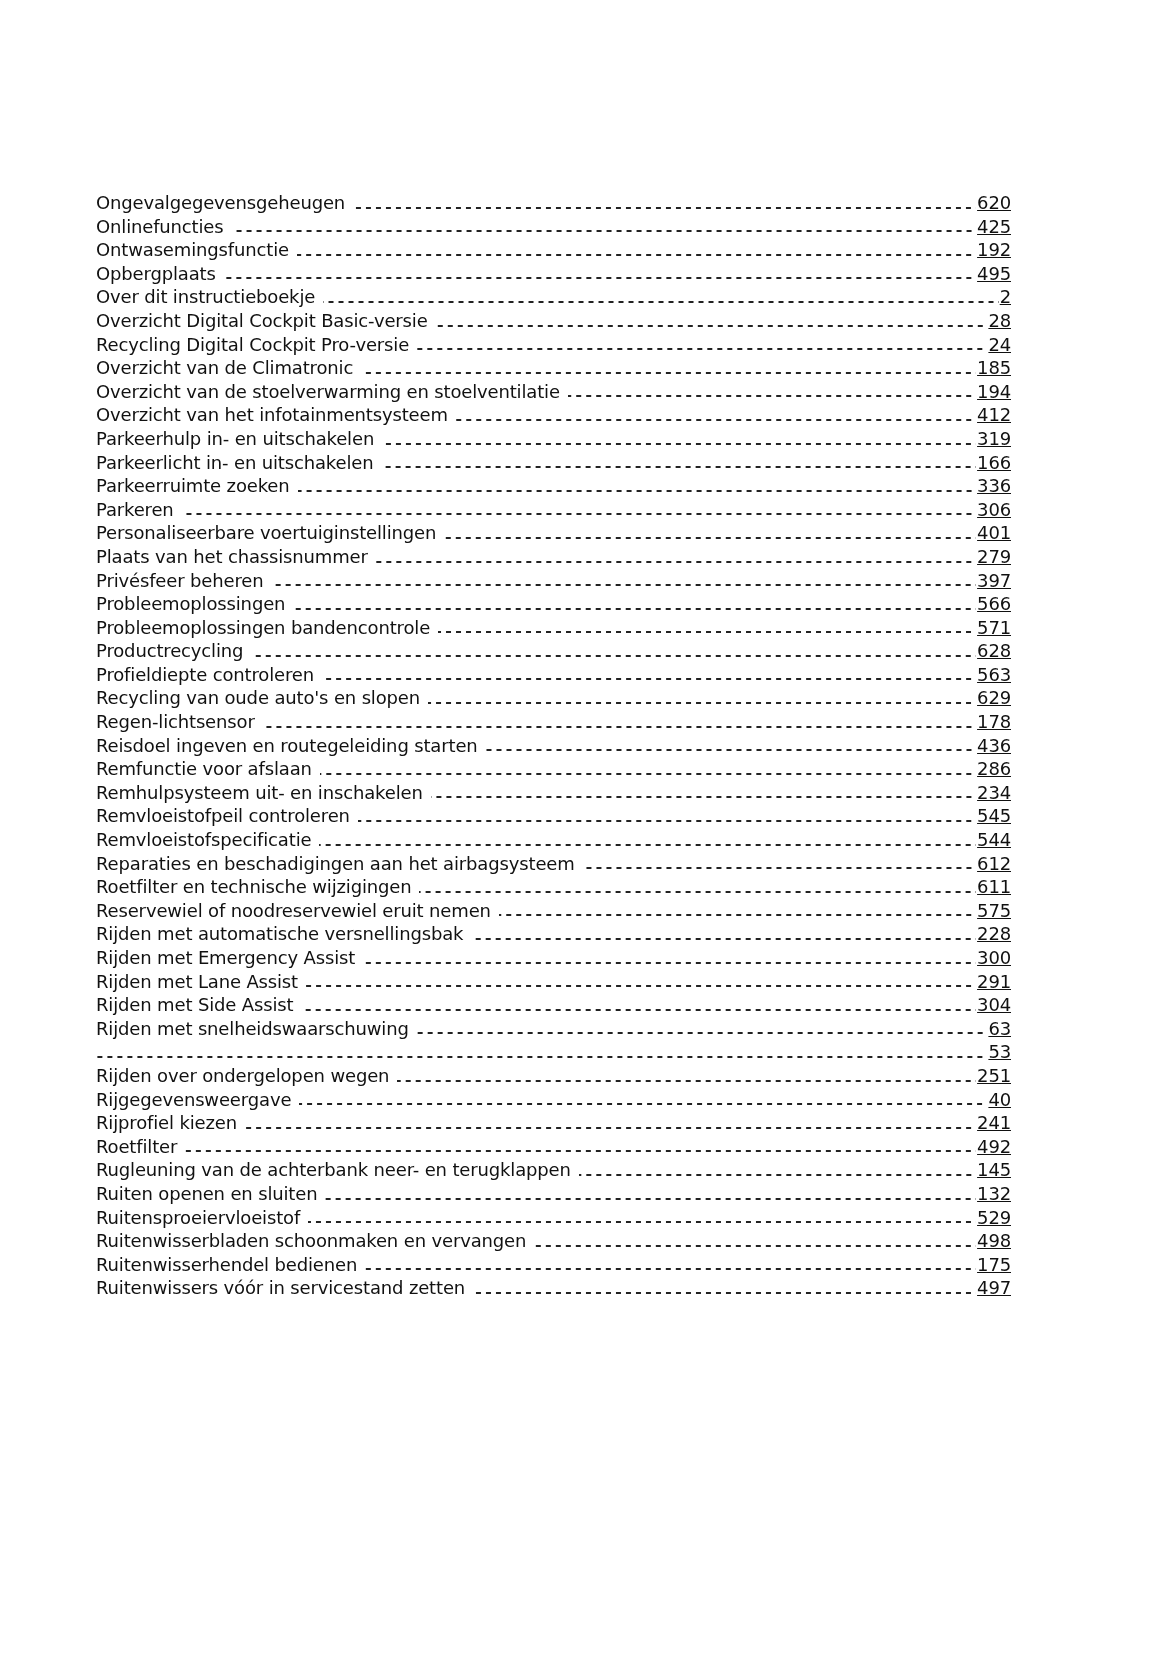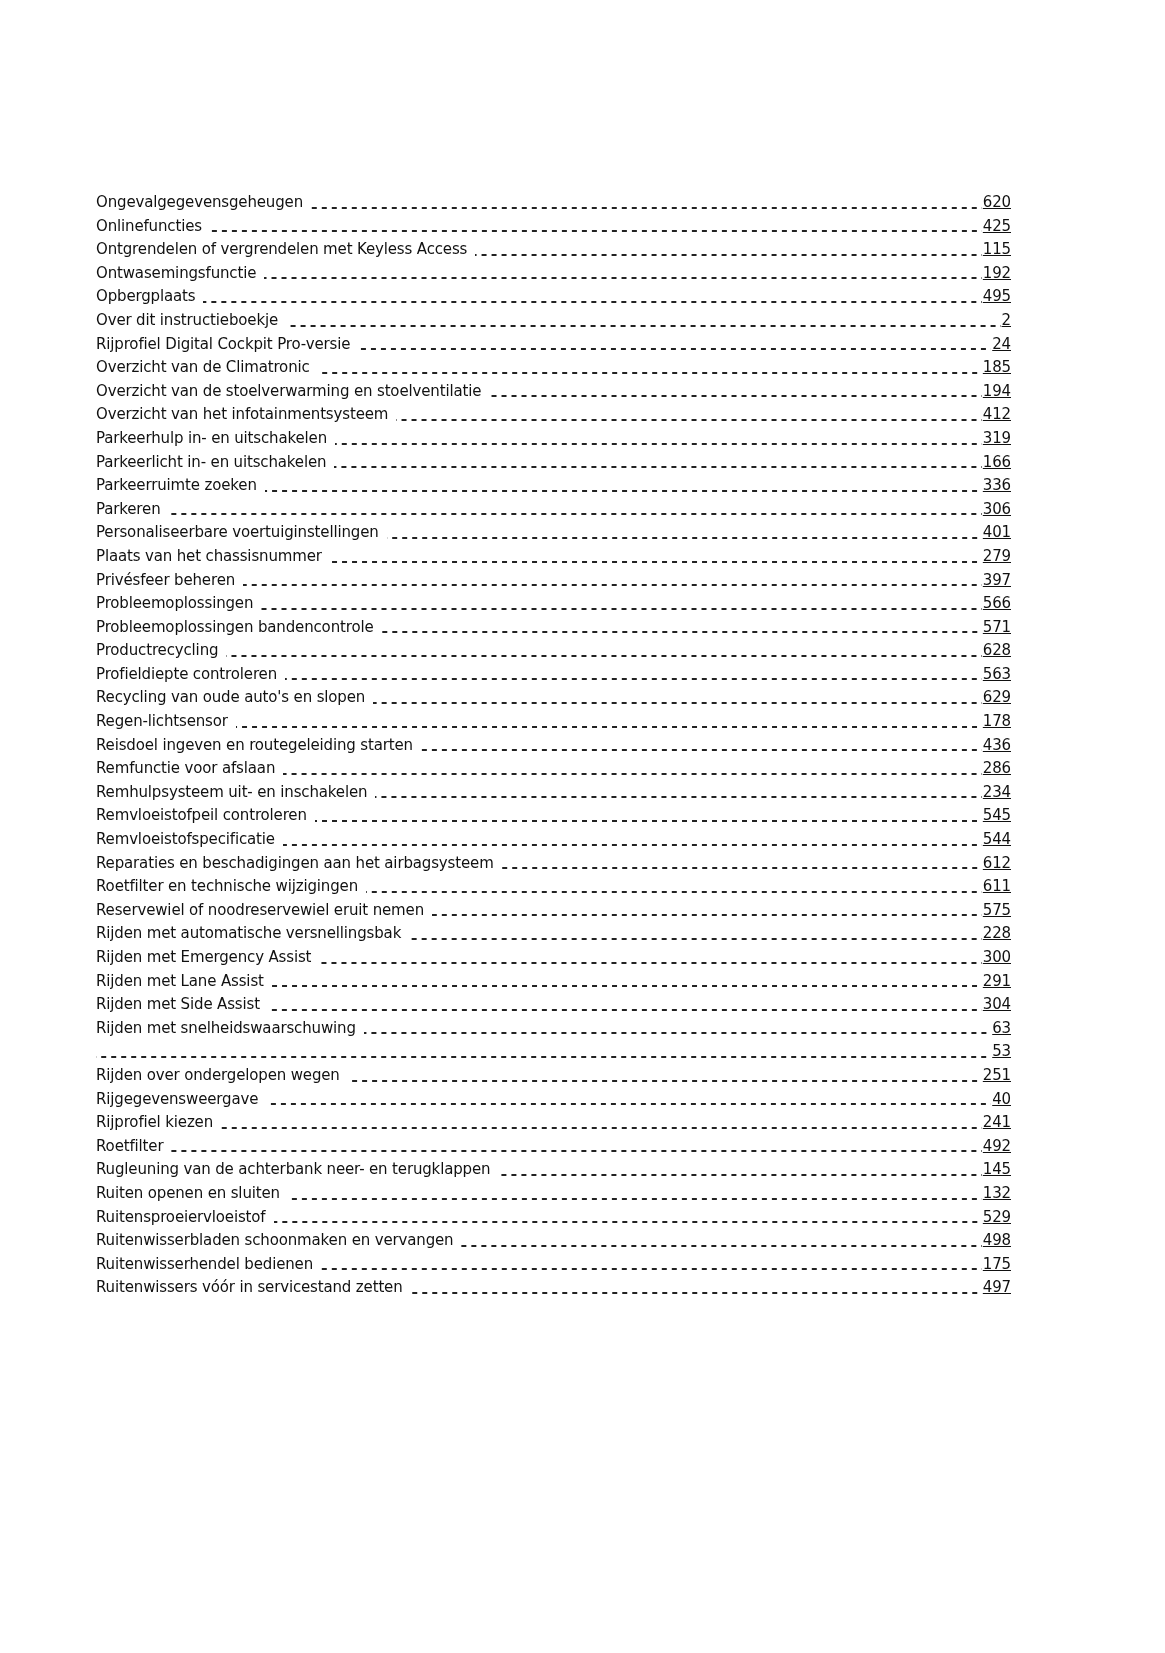--- a/index.html
+++ b/index.html
@@ -22,21 +22,21 @@
       width: 915px;
       margin: 0;
       padding: 0;
       list-style: none;
     }
     .index-entry {
       display: flex;
       align-items: baseline;
       height: 23.6px;
       line-height: 23.6px;
-      font-size: 15px;
+      font-size: 18px;
       white-space: nowrap;
       overflow: hidden;
       letter-spacing: -0.15px;
     }
     .entry-label {
       flex: 0 0 auto;
       padding-right: 8px;
     }
     .entry-leader {
       flex: 1 1 auto;
@@ -62,41 +62,41 @@
     <span class="entry-label">Ongevalgegevensgeheugen</span>
     <span class="entry-leader"></span>
     <span class="entry-page">620</span>
   </li>
     <li class="index-entry">
     <span class="entry-label">Onlinefuncties</span>
     <span class="entry-leader"></span>
     <span class="entry-page">425</span>
   </li>
     <li class="index-entry">
-    <span class="entry-label">Ontgrendelen of vergrendelen met Keyless Access</span>
-    <span class="entry-leader"></span>
-    <span class="entry-page">115</span>
-  </li>
-    <li class="index-entry">
     <span class="entry-label">Ontwasemingsfunctie</span>
     <span class="entry-leader"></span>
     <span class="entry-page">192</span>
   </li>
     <li class="index-entry">
     <span class="entry-label">Opbergplaats</span>
     <span class="entry-leader"></span>
     <span class="entry-page">495</span>
   </li>
     <li class="index-entry">
     <span class="entry-label">Over dit instructieboekje</span>
     <span class="entry-leader"></span>
     <span class="entry-page">2</span>
   </li>
     <li class="index-entry">
-    <span class="entry-label">Rijprofiel Digital Cockpit Pro-versie</span>
+    <span class="entry-label">Overzicht Digital Cockpit Basic-versie</span>
+    <span class="entry-leader"></span>
+    <span class="entry-page">28</span>
+  </li>
+    <li class="index-entry">
+    <span class="entry-label">Recycling Digital Cockpit Pro-versie</span>
     <span class="entry-leader"></span>
     <span class="entry-page">24</span>
   </li>
     <li class="index-entry">
     <span class="entry-label">Overzicht van de Climatronic</span>
     <span class="entry-leader"></span>
     <span class="entry-page">185</span>
   </li>
     <li class="index-entry">
     <span class="entry-label">Overzicht van de stoelverwarming en stoelventilatie</span>

